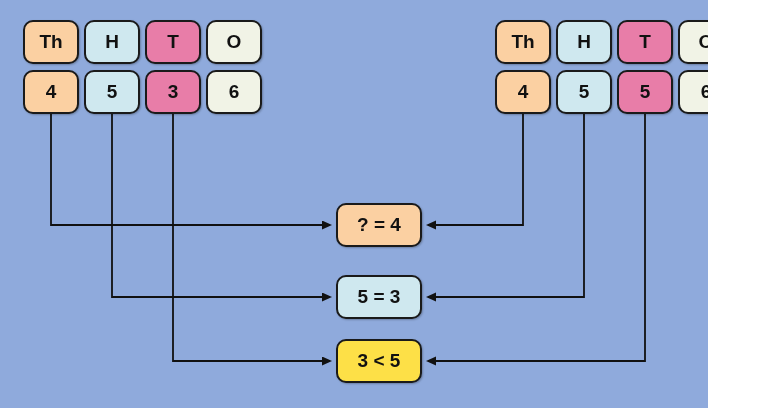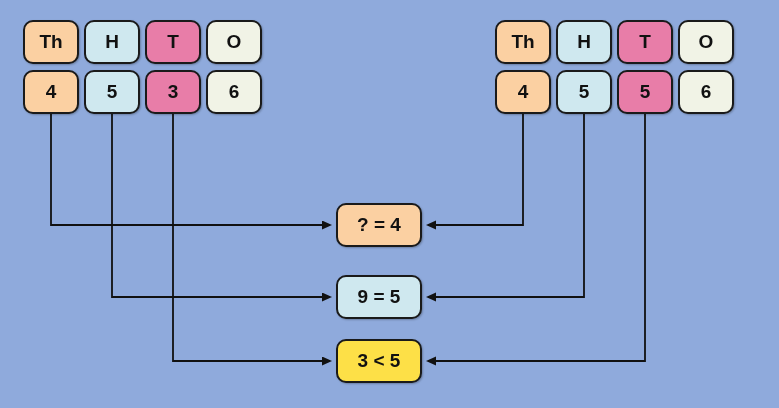--- a/index.html
+++ b/index.html
@@ -2,21 +2,21 @@
 <html><head>
 <meta charset="utf-8">
 <style>
   * { margin: 0; padding: 0; box-sizing: border-box; }
   html, body { width: 779px; height: 408px; }
   body { font-family: "Liberation Sans", sans-serif; }
 
   .canvas {
     position: absolute;
     inset: 0;
-    width: 779px;
+    width: 708px;
     height: 408px;
     background: #8FAADC;
     overflow: hidden;
   }
 
   .arrows {
     position: absolute;
     left: 0; top: 0;
     width: 779px; height: 408px;
     pointer-events: none;
@@ -105,16 +105,16 @@
   </div>
 
   <div class="row row-right-digits">
     <div class="cell" style="background-color: rgb(251, 208, 162);">4</div>
     <div class="cell" style="background-color: rgb(207, 232, 239);">5</div>
     <div class="cell" style="background-color: rgb(232, 125, 168);">5</div>
     <div class="cell" style="background-color: rgb(241, 243, 230);">6</div>
   </div>
 
   <div class="comp comp-1" style="background-color: rgb(251, 208, 162);">? = 4</div>
-  <div class="comp comp-2" style="background-color: rgb(207, 232, 239);">9 = 5</div>
+  <div class="comp comp-2" style="background-color: rgb(207, 232, 239);">5 = 3</div>
   <div class="comp comp-3" style="background-color: #fde047;">3 &lt; 5</div>
 
 </div>
 
 </body></html>

